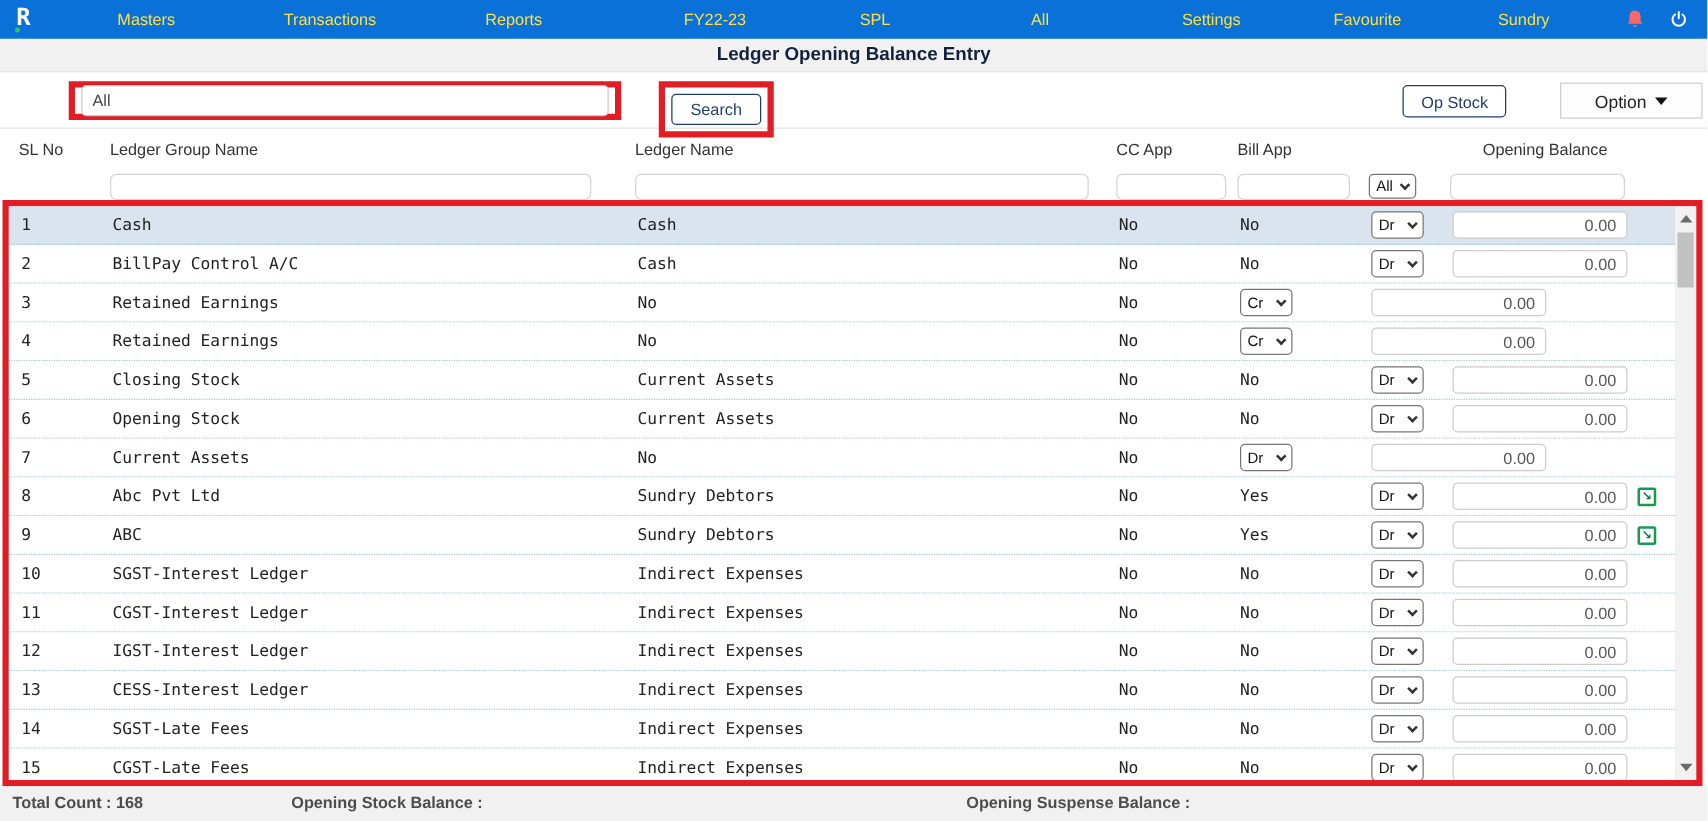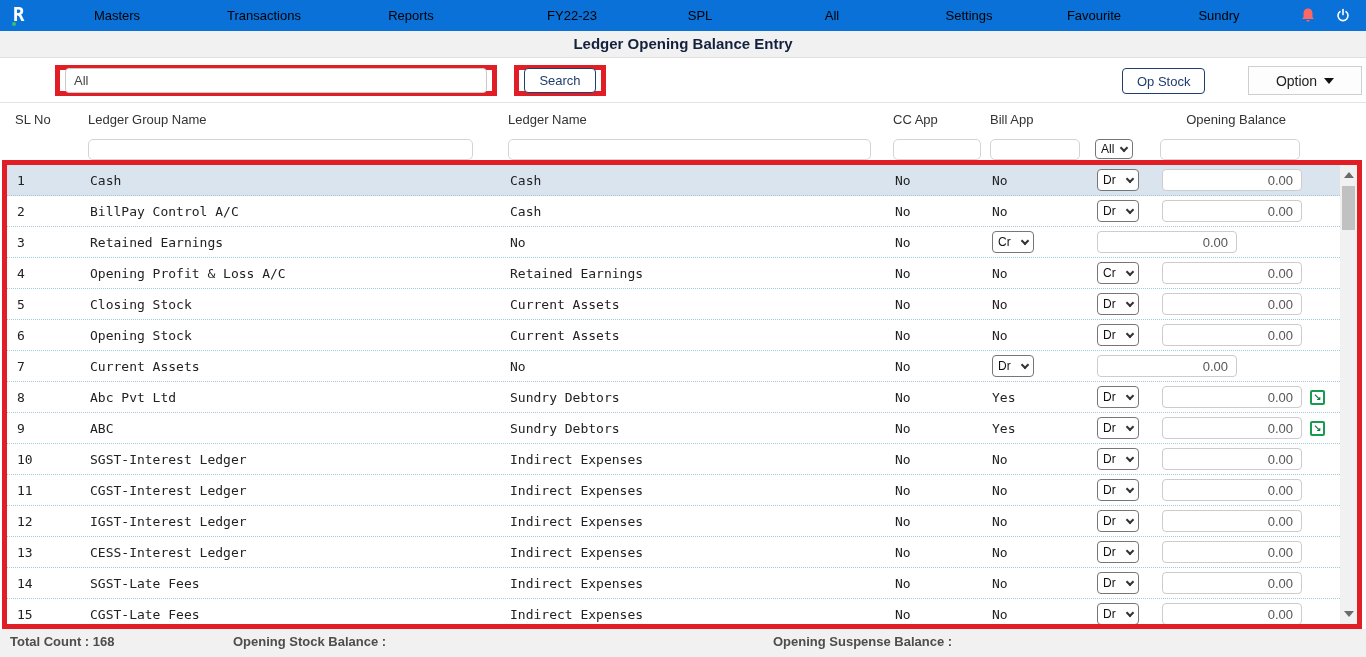--- a/index.html
+++ b/index.html
@@ -5,33 +5,33 @@
   * { margin:0; padding:0; box-sizing:border-box; }
   html,body { width:1366px; height:657px; overflow:hidden; background:#fff;
               font-family:"Liberation Sans", sans-serif; }
 
   
   .navbar { position:relative; height:31px; background:#0971d7; }
   .logo { position:absolute; left:13px; top:3px; width:30px; height:25px; }
   .logo .r { font:bold 19px "DejaVu Sans Mono", monospace; color:#fff; letter-spacing:-1px; }
   .logo .dot { position:absolute; left:-1px; bottom:2px; width:4px; height:4px; background:#35c464; border-radius:50%; }
   .nav-item { position:absolute; top:0; height:15px; line-height:31px; transform:translateX(-50%);
-              color:#000000; font-size:13px; cursor:pointer; white-space:nowrap; }
+              color:#fde047; font-size:13px; cursor:pointer; white-space:nowrap; }
   .nav-icon { position:absolute; top:7px; transform:translateX(-50%); cursor:pointer; }
 
   
   .titlebar { height:27px; background:#f1f1f1; text-align:center; line-height:26px;
               border-bottom:1px solid #e0e0e0; }
   .titlebar span { font-size:15px; font-weight:bold; color:#14213d; }
 
   
   .toolbar { position:relative; height:45px; background:#fff; border-bottom:1px solid #e3e3e3; }
   .hl { border:5px solid #e11d25; position:absolute; display:flex; align-items:center; justify-content:center; }
   .hl-search-input { left:55px; top:7px; width:442px; height:31px; }
-  .hl-search-btn   { left:514px; top:7px; width:92px; height:31px; }
+  .hl-search-btn   { left:527px; top:7px; width:92px; height:45px; }
   .search-input { width:422px; height:25px; border:1px solid #c9c9c9; border-radius:4px;
                   padding:0 8px; font-size:13px; color:#444; outline:none; }
   .btn-navy { height:25px; padding:0 14px; background:#fff; border:1px solid #1f3d6e; border-radius:4px;
               color:#1f3d6e; font-size:13px; cursor:pointer; }
   .btn-opstock { position:absolute; left:1122px; top:10px; height:26px; }
   .btn-option { position:absolute; left:1248px; top:8px; width:114px; height:29px; background:#fdfdfd;
                 border:1px solid #cfcfcf; color:#222; font-size:14px; cursor:pointer;
                 display:flex; align-items:center; justify-content:center; gap:7px; }
   .caret { width:0; height:0; border-left:5px solid transparent; border-right:5px solid transparent;
            border-top:6px solid #111; }
@@ -198,21 +198,20 @@
       <span class="fake-select fs-drcr">
         <span>Cr</span>
         <span class="chev"></span>
       </span>
     </div>
     <div><input class="amt" value="0.00" style=""></div>
     <div style="padding-left:0"><span class="export-ico" style="visibility: hidden;">↘</span></div>
   </div>
       <div class="grid row">
     <div>4</div>
-    <div>Opening Profit &amp; Loss A/C</div>
     <div>Retained Earnings</div>
     <div>No</div>
     <div>No</div>
     <div>
       <span class="fake-select fs-drcr">
         <span>Cr</span>
         <span class="chev"></span>
       </span>
     </div>
     <div><input class="amt" value="0.00" style=""></div>

